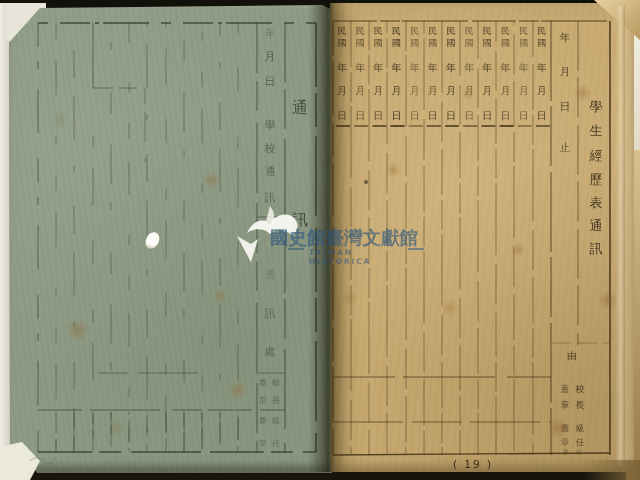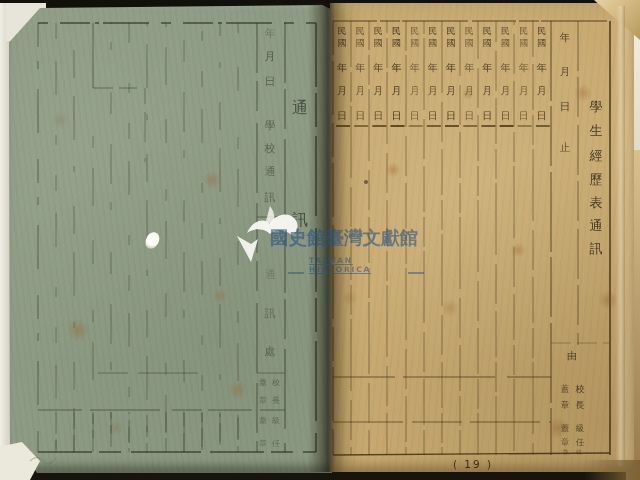--- a/index.html
+++ b/index.html
@@ -44,22 +44,22 @@
   #paper-hole{left:146px;top:232px;width:13px;height:17px;border-radius:55% 45% 60% 40%;
      background:radial-gradient(circle at 45% 40%,#fdfdf8 50%,#dcd9c8 72%,rgba(130,130,105,.45));
      transform:rotate(14deg);}
   .stain{position:absolute;border-radius:50%;pointer-events:none;}
   #ink-dot{left:364px;top:180px;width:4px;height:4px;border-radius:50%;background:#3a301d;opacity:.65;}
   
   #watermark{left:0;top:0;width:640px;height:480px;pointer-events:none;padding-left:32px;}
   #wm-cn{position:absolute;left:270px;top:229px;width:156px;display:flex;justify-content:space-between;
      font-family:"DejaVu Serif",serif;font-weight:bold;font-size:18.5px;line-height:1;
      color:rgba(38,84,128,.6);}
-  #wm-en{position:absolute;left:288px;top:256px;width:136px;display:flex;align-items:flex-end;gap:5px;
-     font-weight:bold;font-size:7.5px;letter-spacing:1.8px;color:rgba(38,84,128,.55);text-decoration:underline;}
+  #wm-en{position:absolute;left:288px;top:248px;width:136px;display:flex;align-items:flex-start;gap:5px;
+     font-weight:bold;font-size:7.5px;letter-spacing:1.8px;color:rgba(38,84,128,.55);}
   .wm-dash{display:inline-block;width:16px;height:2px;background:rgba(38,84,128,.5);flex:0 0 auto;}
   #page-number{position:absolute;left:442px;top:458px;width:62px;text-align:center;
      font-size:10.5px;letter-spacing:2px;color:#3a2c19;font-family:"DejaVu Sans",sans-serif;}
 </style>
 </head>
 <body>
 
 <div id="stage">
 
   <div class="abs" id="edge-left"></div>

